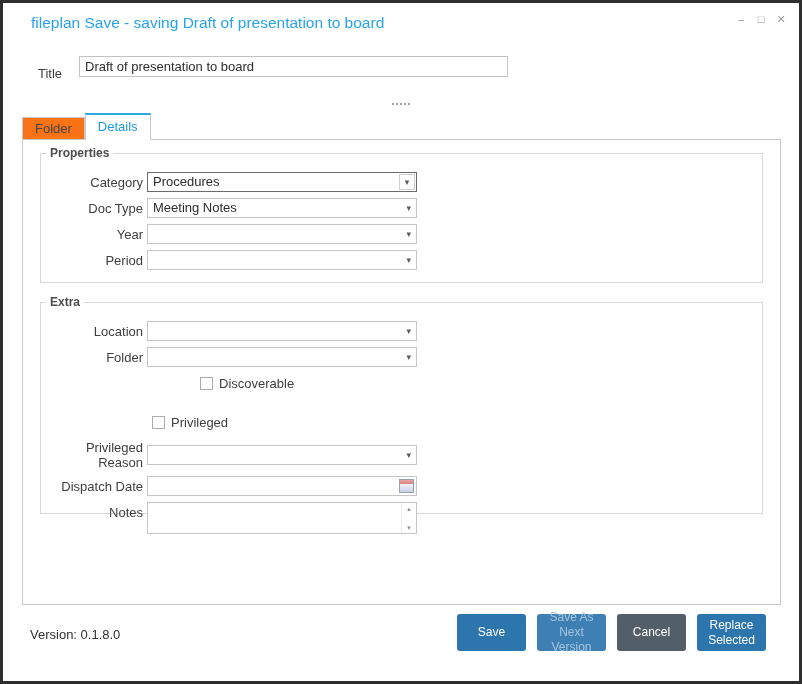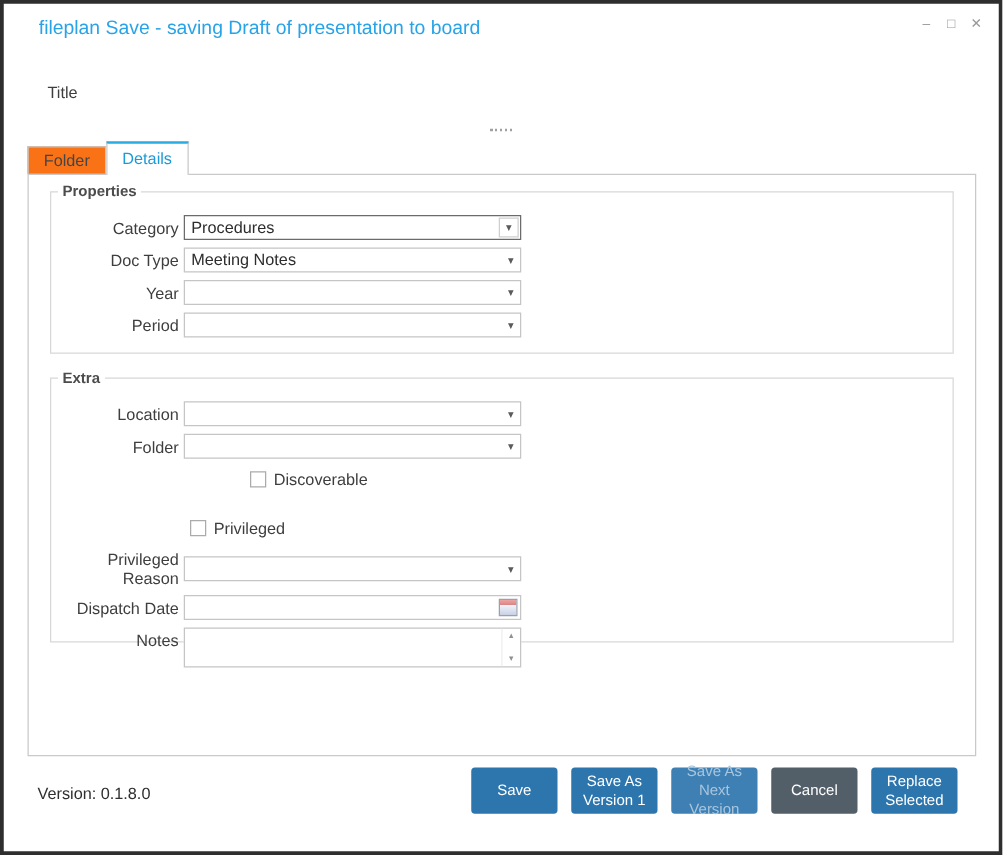--- a/index.html
+++ b/index.html
@@ -168,20 +168,21 @@
 <div class="window">
 
   <div class="win-title">fileplan Save - saving Draft of presentation to board</div>
   <div class="win-controls">
     <span>–</span>
     <span>□</span>
     <span>✕</span>
   </div>
 
   <div class="title-label">Title</div>
+  <input class="title-input" type="text" value="Draft of presentation to board" style="">
 
   <div class="grip"></div>
 
   <div class="tabs">
     <div class="tab inactive">Folder</div>
     <div class="tab active">Details</div>
   </div>
 
   <div class="panel">
 
@@ -288,19 +289,18 @@
 
       </div>
     </fieldset>
 
   </div>
 
   <div class="version">Version: 0.1.8.0</div>
 
   <div class="buttons">
     <button class="btn">Save</button>
-    <button class="btn">Save As Version 1</button>
     <button class="btn disabled">Save As Next Version</button>
     <button class="btn cancel">Cancel</button>
     <button class="btn">Replace Selected</button>
   </div>
 
 </div>
 
 </body></html>

